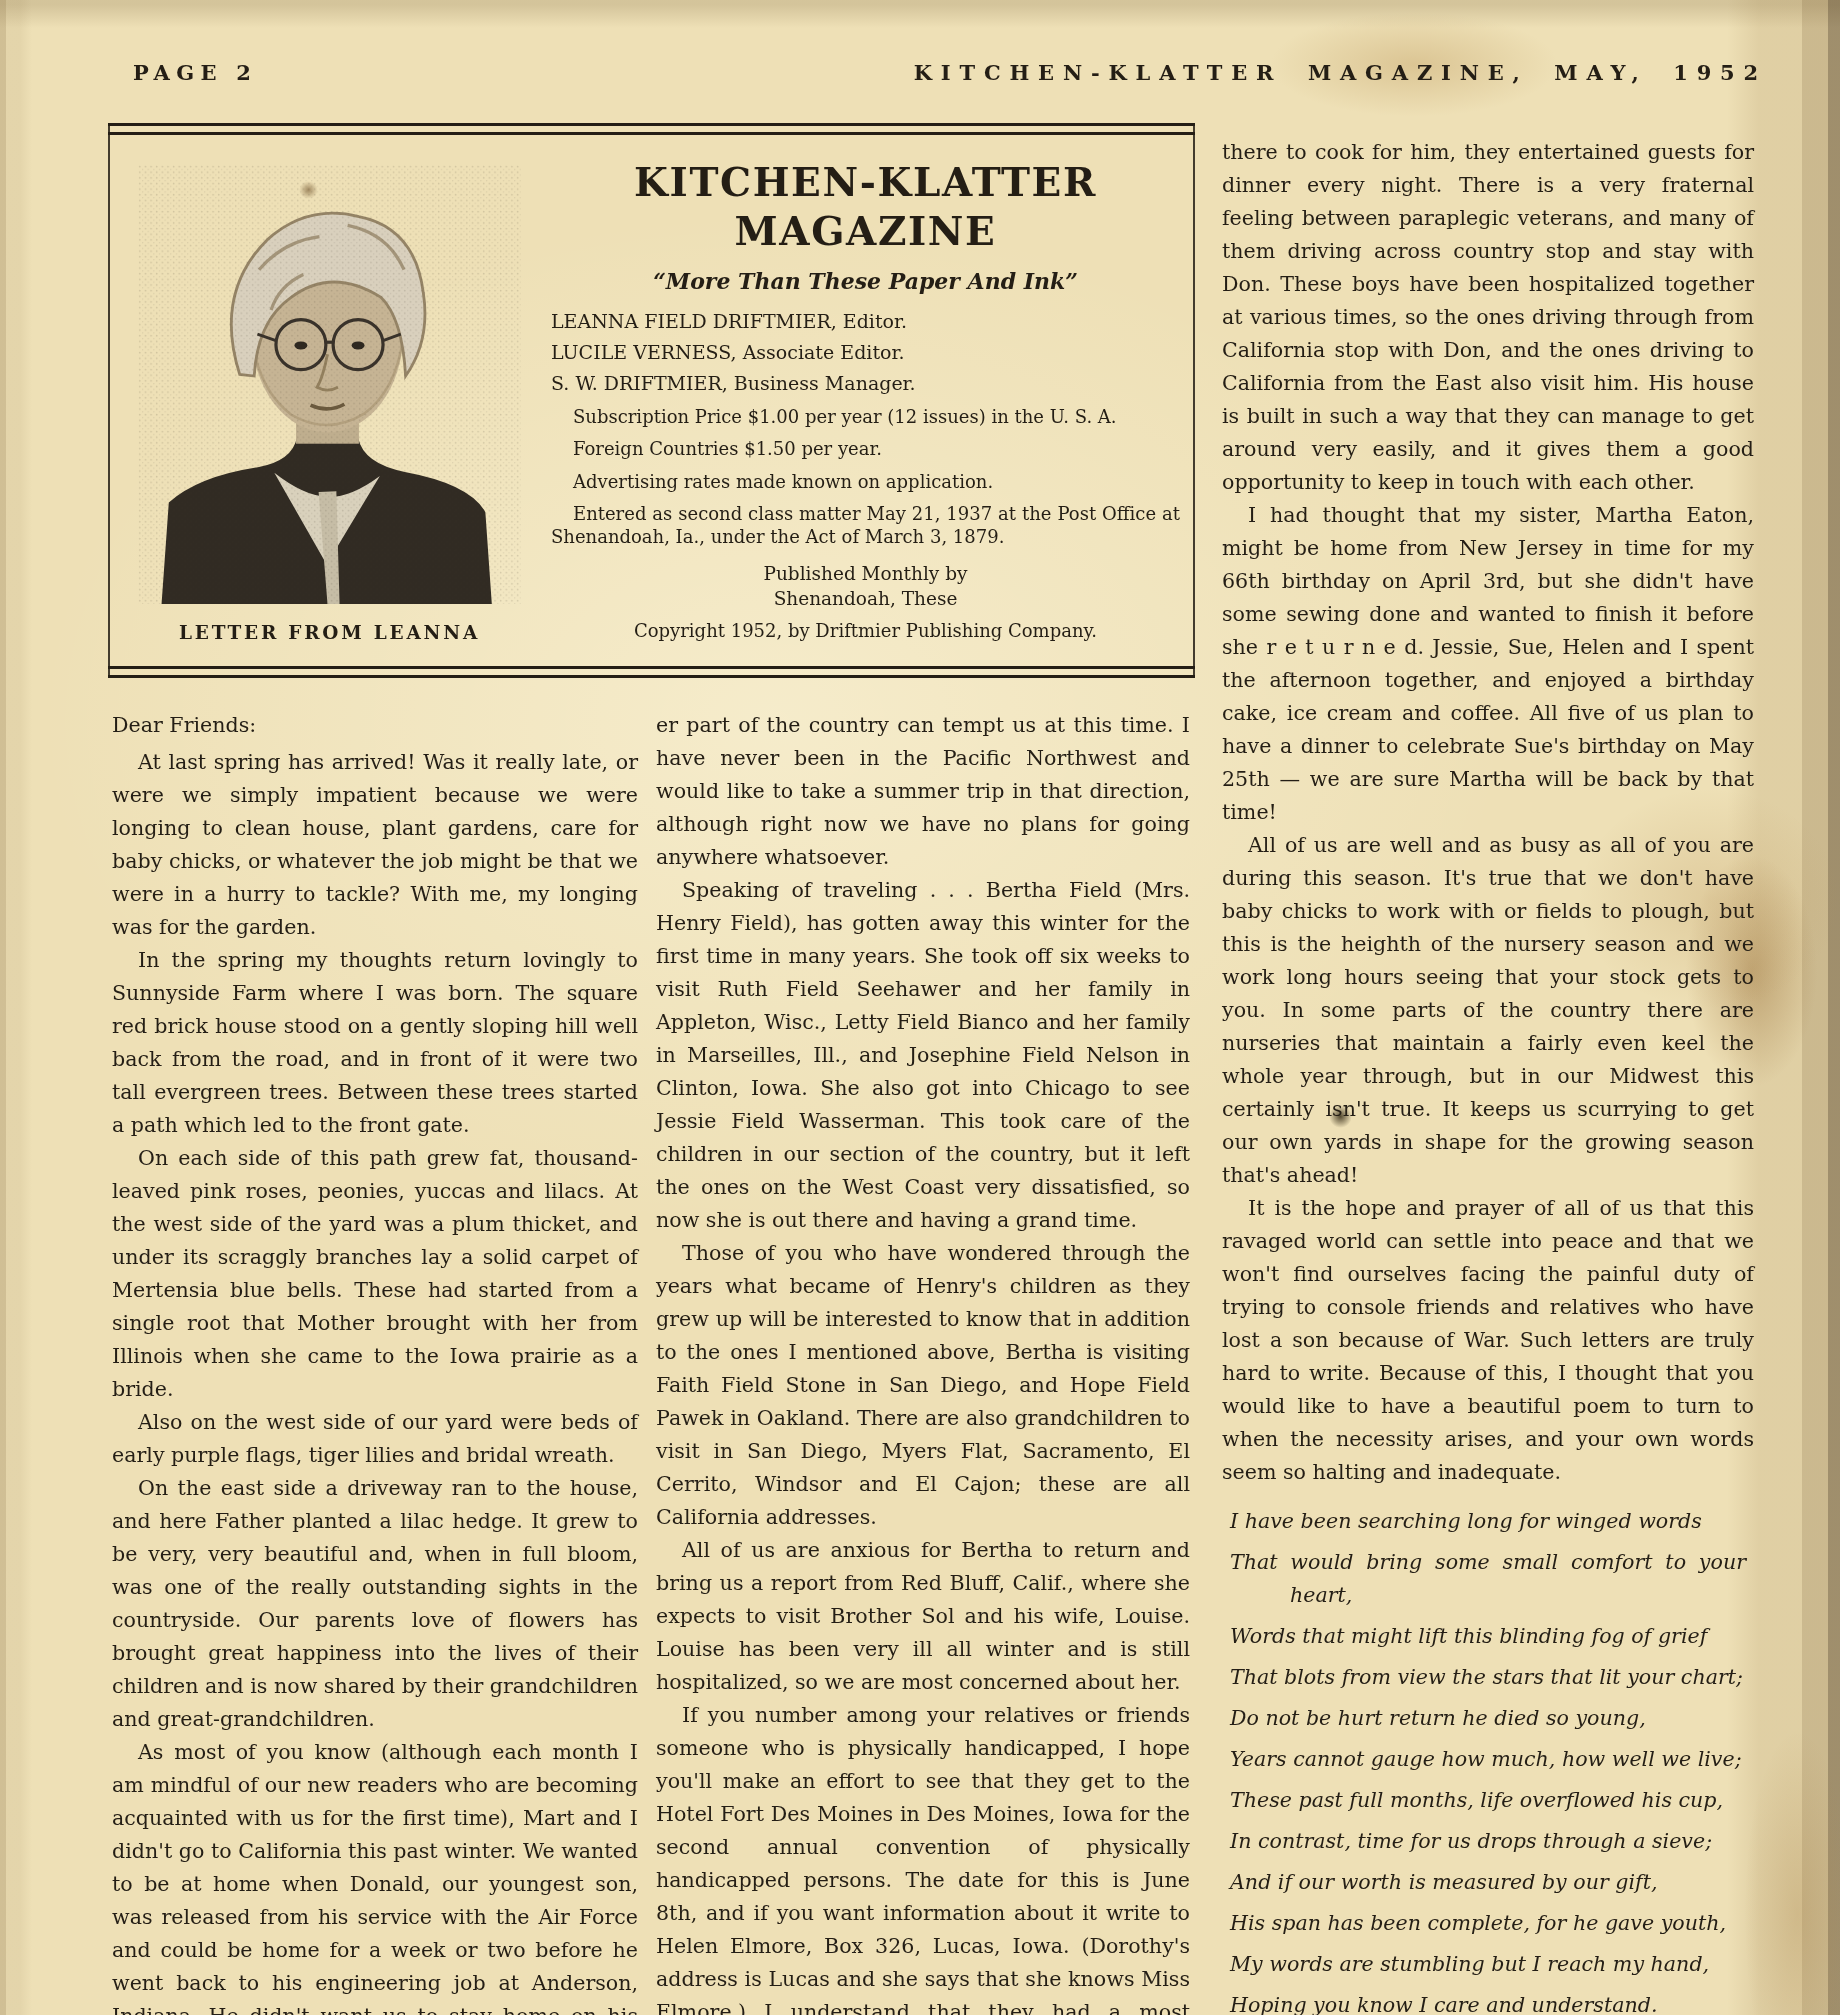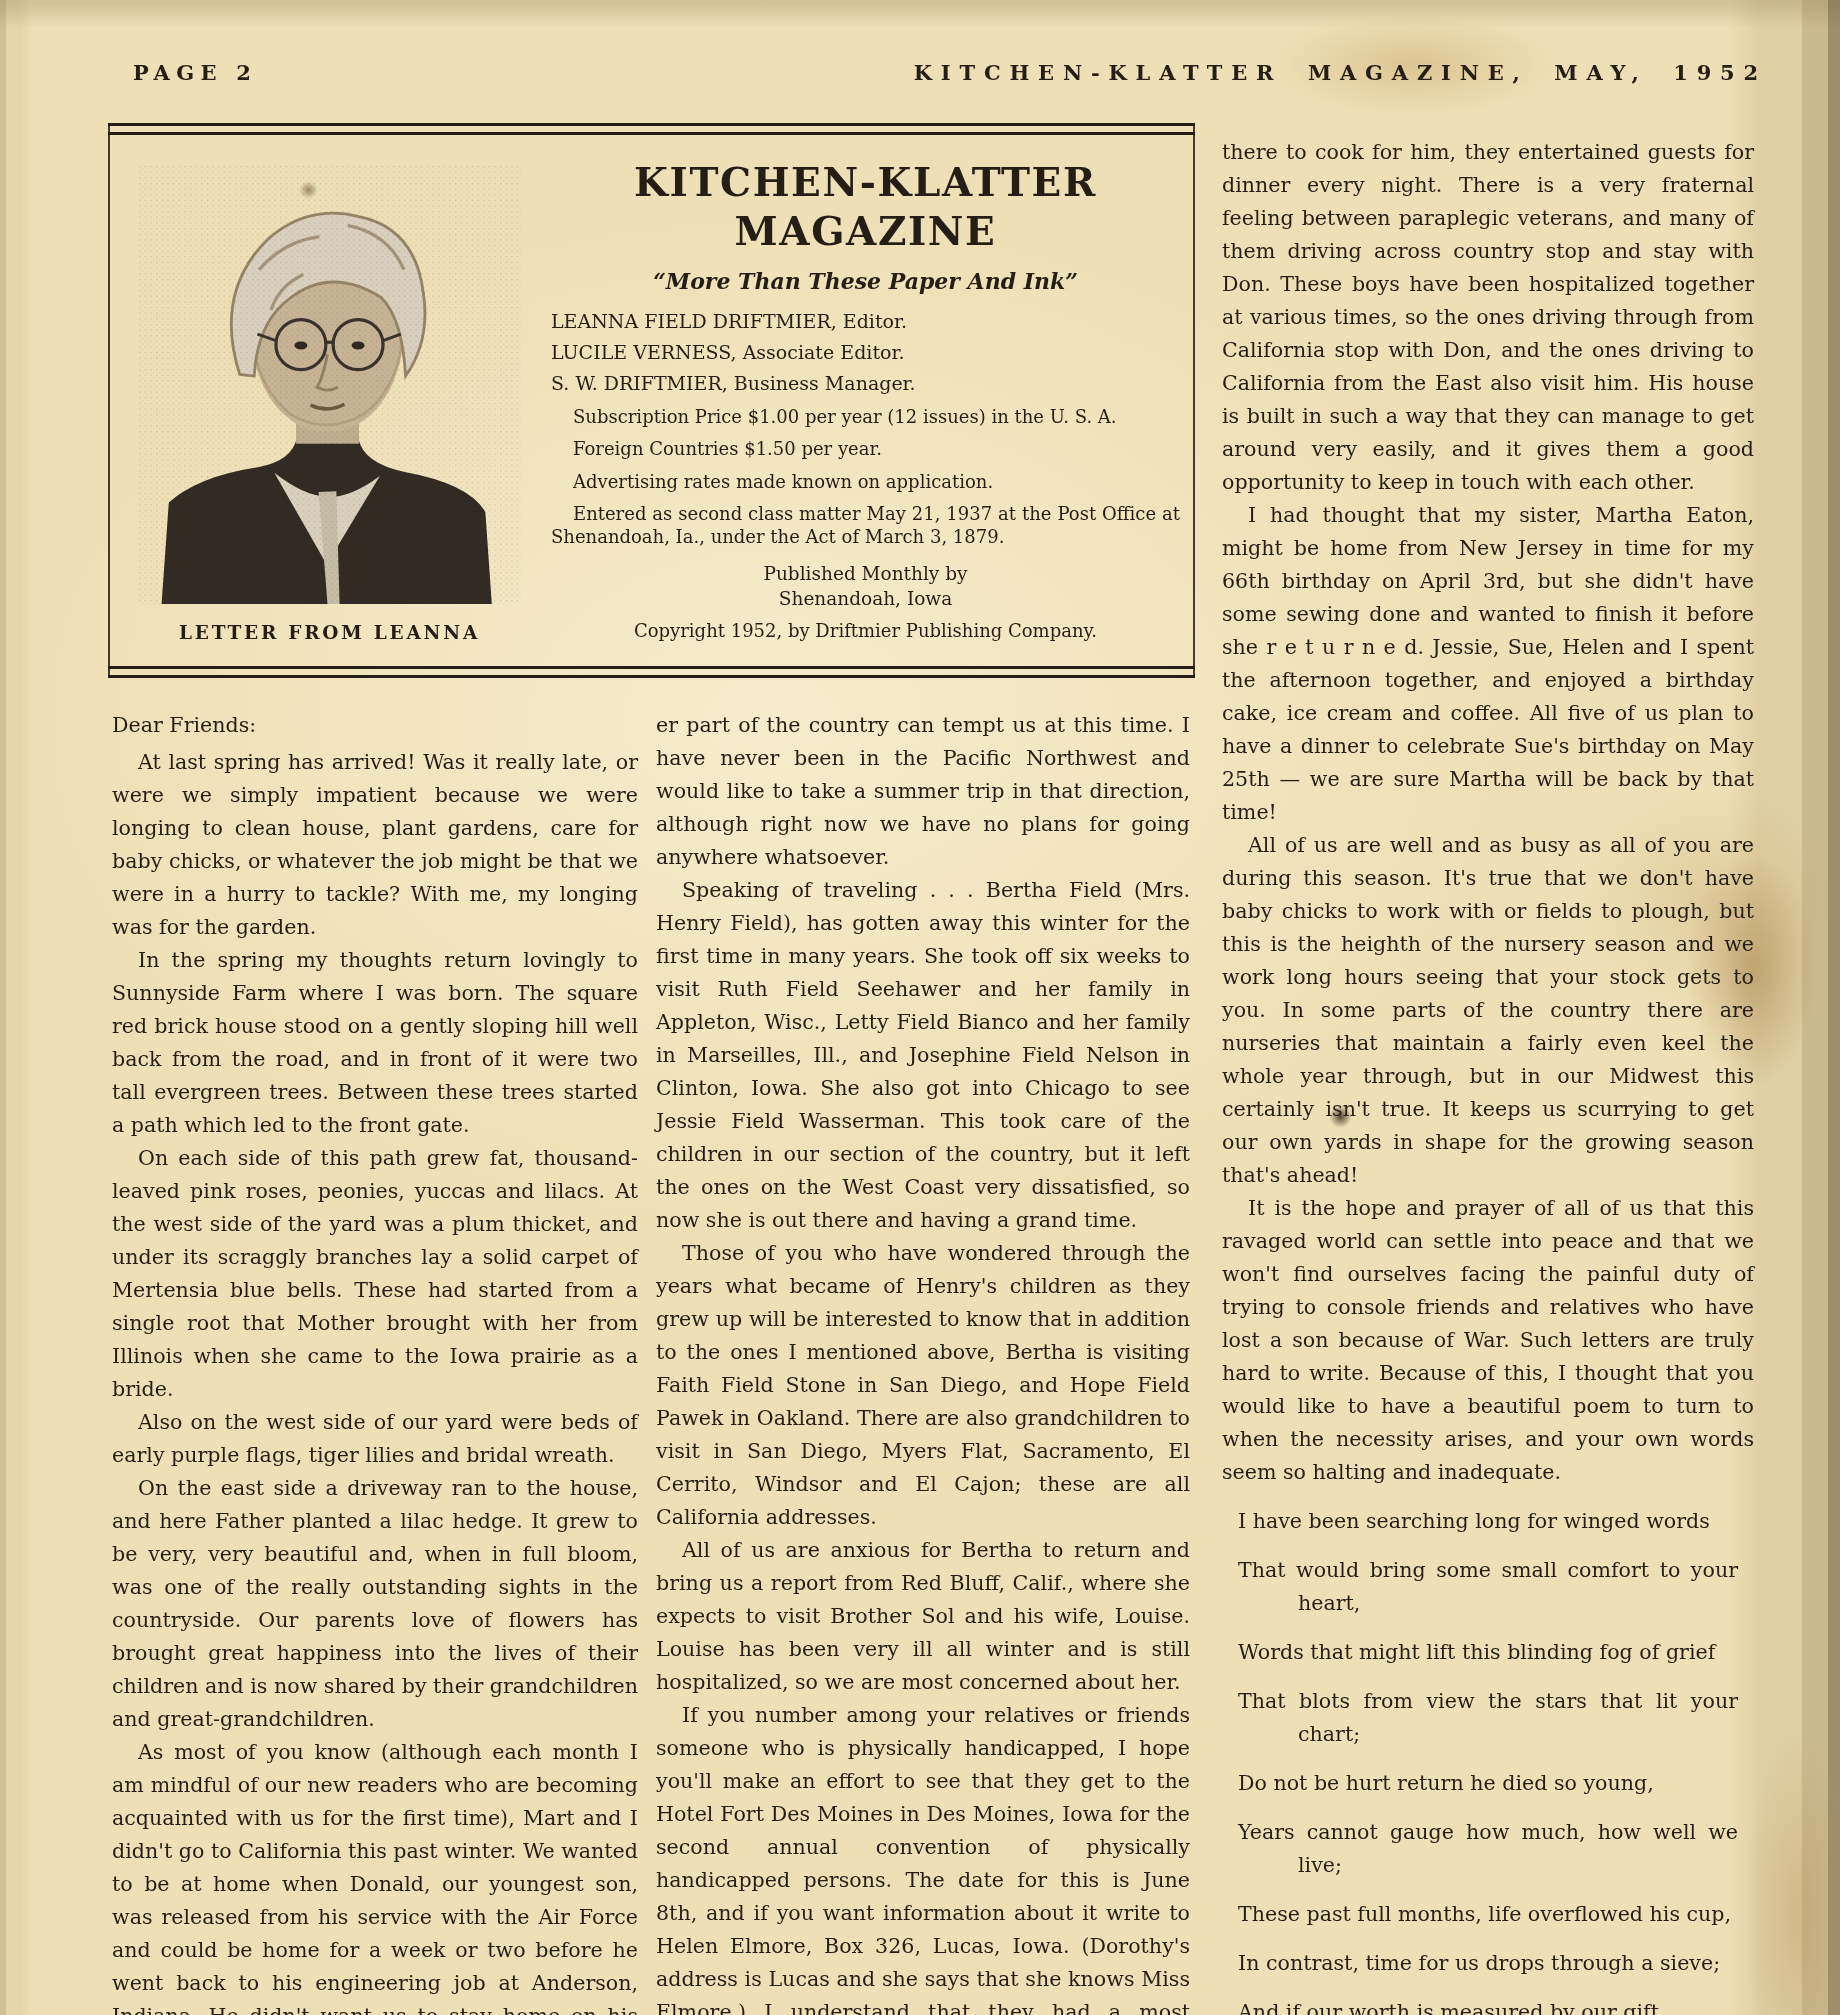--- a/index.html
+++ b/index.html
@@ -54,21 +54,21 @@
   
   .col{position:absolute;top:709px;font-size:20.6px;line-height:33px;text-align:justify;}
   .col-1{left:112px;width:526px;}
   .col-2{left:656px;width:534px;}
   .col-3{left:1222px;top:136px;width:532px;}
   .col p{margin:0;text-indent:26px;}
   .salutation{margin:0 0 4px 0 !important;text-indent:0 !important;}
   .cont-first p:first-of-type{text-indent:0;}
 
   .poem{margin-top:16px;}
-  .poem p{margin:16px;padding-left:60px;text-indent:-60px !important;}
+  .poem p{margin:8px;padding-left:60px;text-indent:-60px !important;font-style:italic;}
   .attribution{margin-top:12px;text-align:right;padding-right:24px;text-indent:0 !important;}
   .closing{margin-top:8.9px;text-align:center;padding-left:137px;text-indent:0 !important;}
 </style>
 </head>
 <body>
 
 <div class="page">
 
   <div class="stain" style="left:1269px;top:12px;width:290px;height:105px;background:radial-gradient(ellipse at center, rgba(196,164,106,0.45), rgba(196,164,106,0) 70%);"></div>
   <div class="stain" style="left:1685px;top:854px;width:133px;height:234px;background:radial-gradient(ellipse at center, rgba(150,108,52,0.45), rgba(150,108,52,0) 70%);"></div>
@@ -140,21 +140,21 @@
 
       <div class="notices">
 
       <p>Subscription Price $1.00 per year (12 issues) in the U. S. A.</p>
           <p>Foreign Countries $1.50 per year.</p>
           <p>Advertising rates made known on application.</p>
           <p>Entered as second class matter May 21, 1937 at the Post Office at Shenandoah, Ia., under the Act of March 3, 1879.</p>
         </div>
 
       <div class="pub-line">Published Monthly by</div>
-      <div class="pub-city">Shenandoah, Iowa</div>
+      <div class="pub-city">Shenandoah, These</div>
       <div class="copyright">Copyright 1952, by Driftmier Publishing Company.</div>
     </div>
   </div>
 
   <div class="col col-1">
     <p class="salutation">Dear Friends:</p>
     <div>
 
     <p>At last spring has arrived!  Was it really late, or were we simply impatient because we were longing to clean house, plant gardens, care for baby chicks, or whatever the job might be that we were in a hurry to tackle?  With me, my longing was for the garden.</p>
         <p>In the spring my thoughts return lovingly to Sunnyside Farm where I was born.  The square red brick house stood on a gently sloping hill well back from the road, and in front of it were two tall evergreen trees.  Between these trees started a path which led to the front gate.</p>

